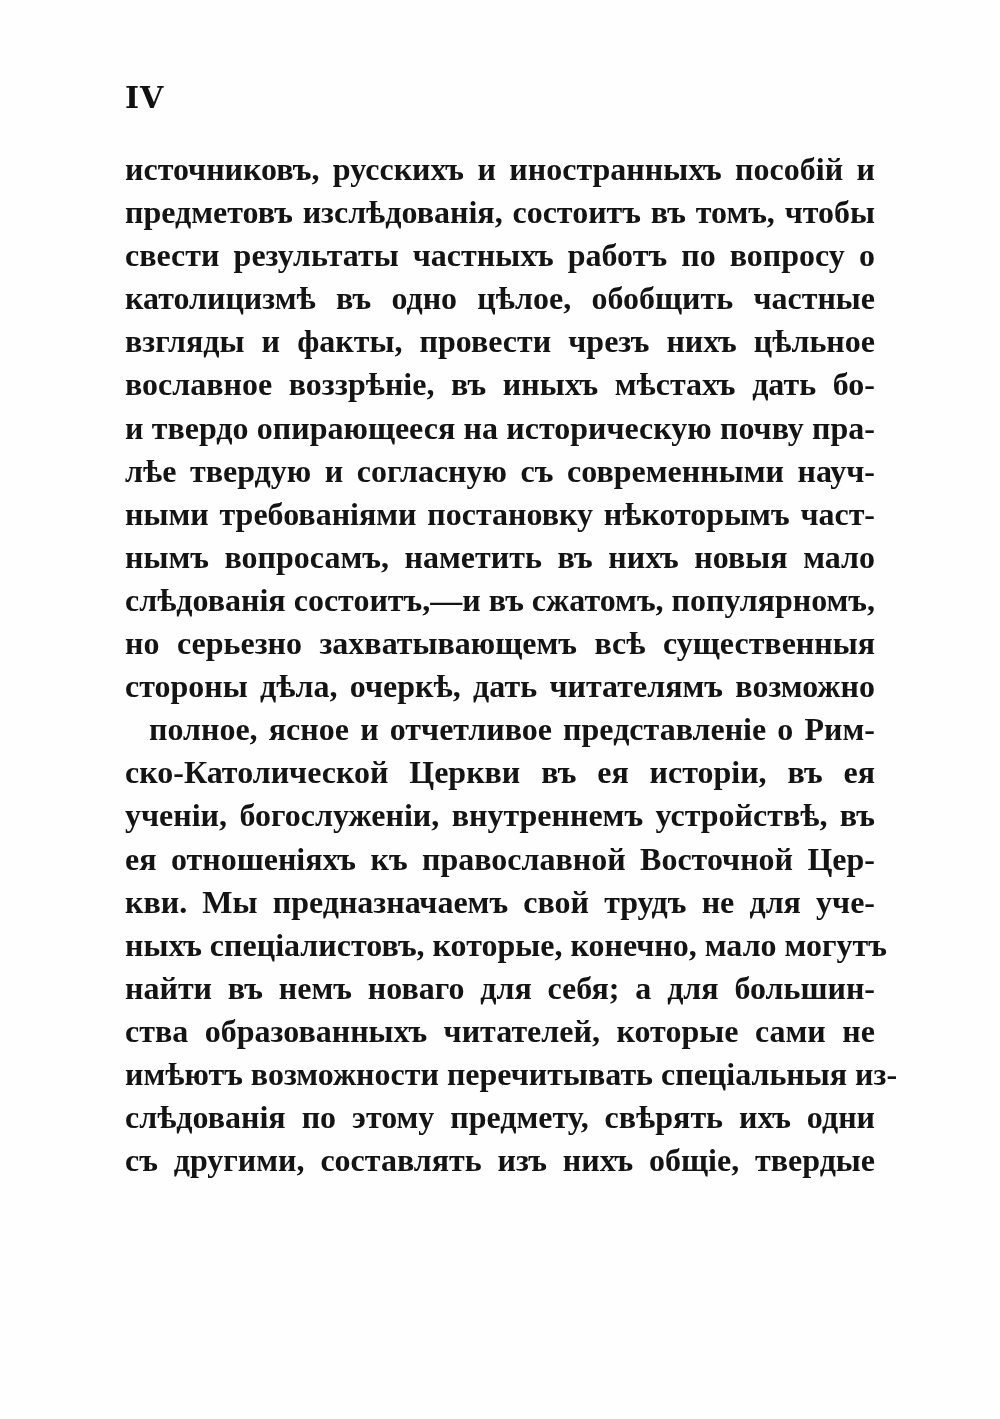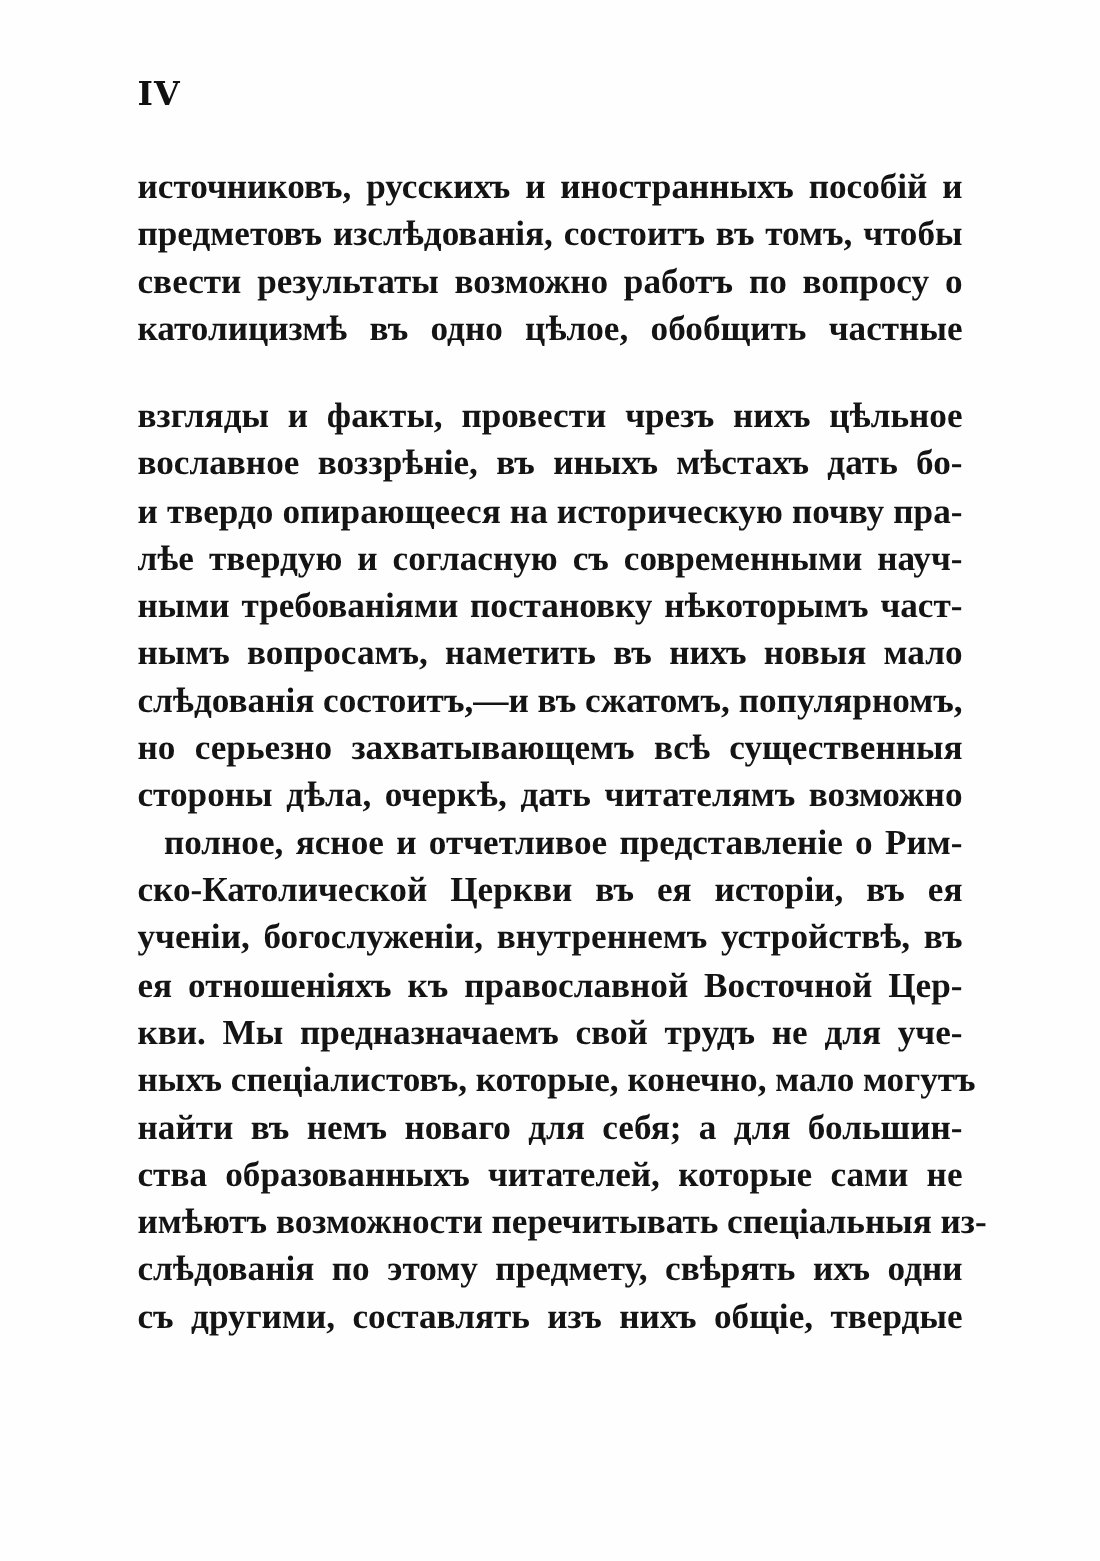--- a/index.html
+++ b/index.html
@@ -1,19 +1,19 @@
 <!DOCTYPE html>
 <html><head>
   <meta charset="utf-8">
   <style>
     html, body { margin: 0; padding: 0; background: #ffffff; }
     body { width: 1000px; height: 1419px; position: relative; overflow: hidden; }
     .page { position: absolute; left: 0; top: 0; width: 1000px; height: 1419px; background: #fefefe; }
     .folio {
-      position: absolute; left: 125px; top: 68px;
+      position: absolute; left: 125px; top: 80px;
       font-family: "DejaVu Serif", serif; font-weight: bold;
       font-size: 30px; color: #111; letter-spacing: 1px;
     }
     .body-text {
       position: absolute; left: 125px; top: 148px; width: 750px;
       font-family: "Liberation Serif", serif; font-weight: bold;
       font-size: 32px; color: #141414;
     }
     .line {
       display: block; height: 43.1px; line-height: 43.1px;
@@ -23,23 +23,23 @@
     .line.last { text-align-last: justify; }
   </style>
 </head>
 <body>
 
 <div class="page">
   <div class="folio">IV</div>
   <div class="body-text">
     <span class="line" style="white-space: nowrap; display: block;">источниковъ, русскихъ и иностранныхъ пособій и</span>
     <span class="line" style="white-space: nowrap; display: block;">предметовъ изслѣдованія, состоитъ въ томъ, чтобы</span>
-    <span class="line" style="white-space: nowrap; display: block;">свести результаты возможно работъ по вопросу о</span>
+    <span class="line" style="white-space: nowrap; display: block;">свести результаты частныхъ работъ по вопросу о</span>
     <span class="line" style="white-space: nowrap; display: block;">католицизмѣ въ одно цѣлое, обобщить частные</span>
-    <span class="line" style="white-space: nowrap; display: block; margin-top: 36px;">взгляды и факты, провести чрезъ нихъ цѣльное</span>
+    <span class="line" style="white-space: nowrap; display: block;">взгляды и факты, провести чрезъ нихъ цѣльное</span>
     <span class="line" style="white-space: nowrap; display: block;">вославное воззрѣніе, въ иныхъ мѣстахъ дать бо-</span>
     <span class="line" style="white-space: nowrap; display: block;">и твердо опирающееся на историческую почву пра-</span>
     <span class="line" style="white-space: nowrap; display: block;">лѣе твердую и согласную съ современными науч-</span>
     <span class="line" style="white-space: nowrap; display: block;">ными требованіями постановку нѣкоторымъ част-</span>
     <span class="line" style="white-space: nowrap; display: block;">нымъ вопросамъ, наметить въ нихъ новыя мало</span>
     <span class="line" style="white-space: nowrap; display: block;">слѣдованія состоитъ,—и въ сжатомъ, популярномъ,</span>
     <span class="line" style="white-space: nowrap; display: block;">но серьезно захватывающемъ всѣ существенныя</span>
     <span class="line" style="white-space: nowrap; display: block;">стороны дѣла, очеркѣ, дать читателямъ возможно</span>
     <span class="line" style="white-space: nowrap; display: block; margin-left: 24px;">полное, ясное и отчетливое представленіе о Рим-</span>
     <span class="line" style="white-space: nowrap; display: block;">ско-Католической Церкви въ ея исторіи, въ ея</span>

